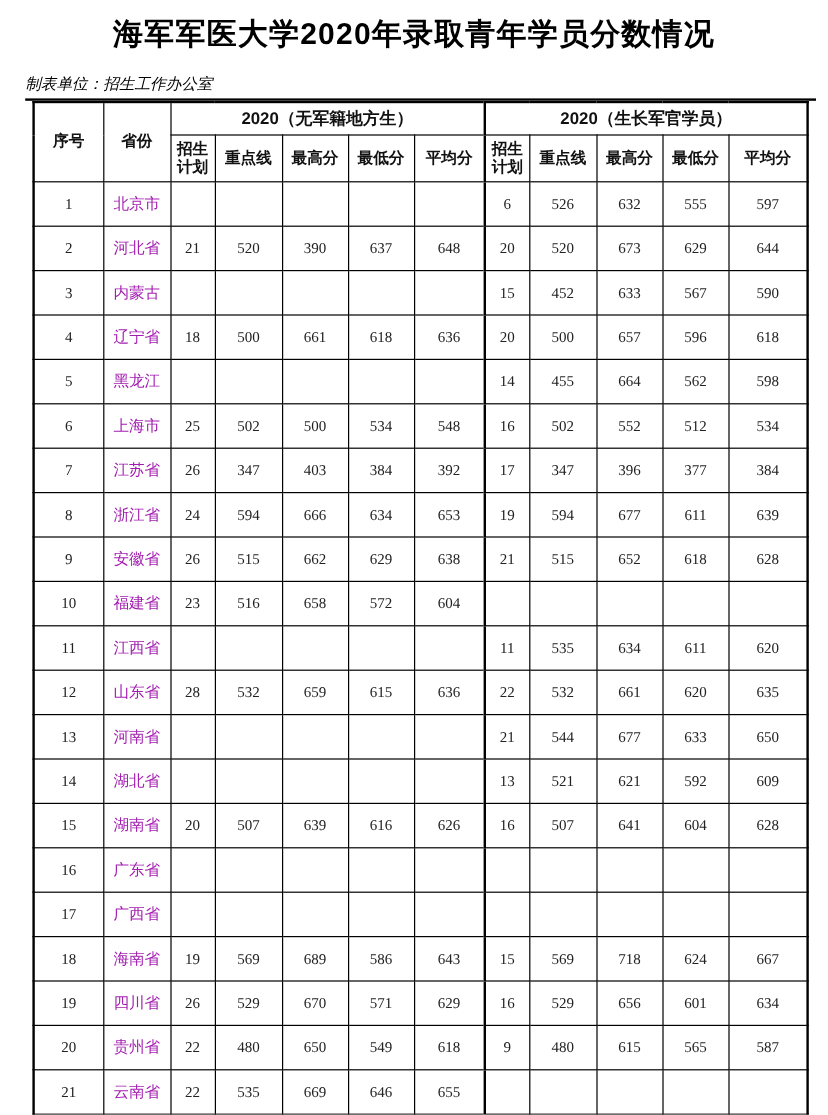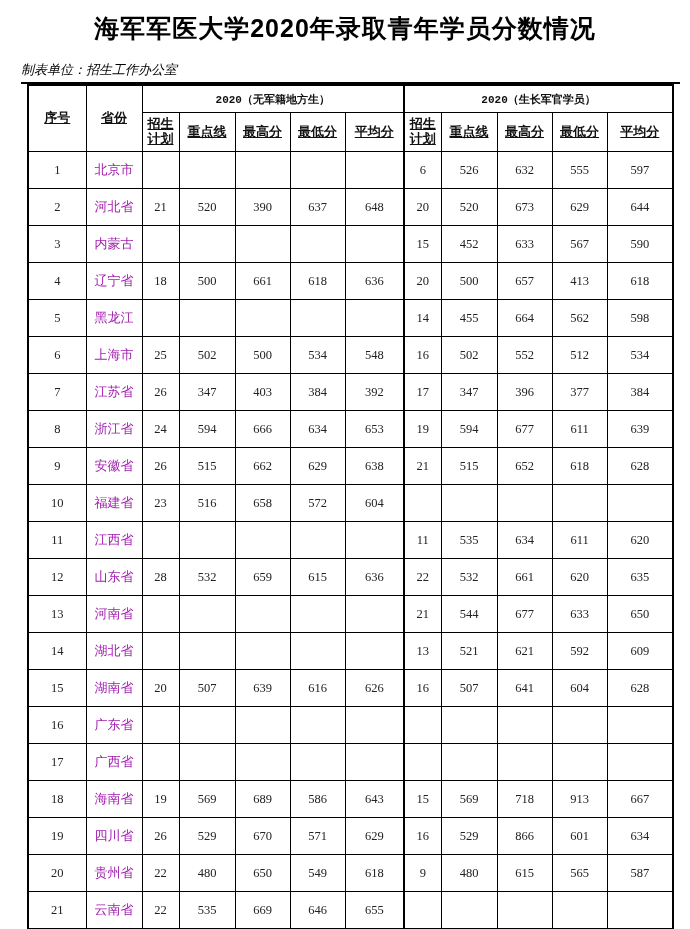--- a/index.html
+++ b/index.html
@@ -52,33 +52,32 @@
     text-align: center;
     vertical-align: middle;
     padding: 0;
     overflow: hidden;
   }
   table.score-table {
     border: 2px solid #000000;
   }
   th.group-label {
     height: 26px;
-    font-family: Liberation Mono, monospace;
+    font-family: Liberation Sans, sans-serif;
     font-weight: 700;
-    font-size: 11px;
+    font-size: 14px;
   }
   th.col-head, th.corner-head {
     height: 38px;
     font-family: "Liberation Sans", sans-serif;
     font-weight: 700;
     font-size: 13px;
     line-height: 1.15;
     word-break: break-all;
     padding: 0 2px;
-    text-decoration: underline;
   }
   tbody td {
     height: 36px;
     font-family: "Liberation Serif", serif;
     font-size: 12.5px;
     color: #222222;
   }
   tbody td.cell-province {
     font-size: 13px;
     color: #a21caf;
@@ -180,21 +179,21 @@
       <td class="cell-no">4</td>
       <td class="cell-province">辽宁省</td>
       <td>18</td>
       <td>500</td>
       <td>661</td>
       <td>618</td>
       <td>636</td>
       <td class="sep-left">20</td>
       <td>500</td>
       <td>657</td>
-      <td>413</td>
+      <td>596</td>
       <td>618</td>
     </tr>
         <tr>
       <td class="cell-no">5</td>
       <td class="cell-province">黑龙江</td>
       <td></td>
       <td></td>
       <td></td>
       <td></td>
       <td></td>
@@ -376,34 +375,34 @@
       <td class="cell-no">18</td>
       <td class="cell-province">海南省</td>
       <td>19</td>
       <td>569</td>
       <td>689</td>
       <td>586</td>
       <td>643</td>
       <td class="sep-left">15</td>
       <td>569</td>
       <td>718</td>
-      <td>913</td>
+      <td>624</td>
       <td>667</td>
     </tr>
         <tr>
       <td class="cell-no">19</td>
       <td class="cell-province">四川省</td>
       <td>26</td>
       <td>529</td>
       <td>670</td>
       <td>571</td>
       <td>629</td>
       <td class="sep-left">16</td>
       <td>529</td>
-      <td>866</td>
+      <td>656</td>
       <td>601</td>
       <td>634</td>
     </tr>
         <tr>
       <td class="cell-no">20</td>
       <td class="cell-province">贵州省</td>
       <td>22</td>
       <td>480</td>
       <td>650</td>
       <td>549</td>

